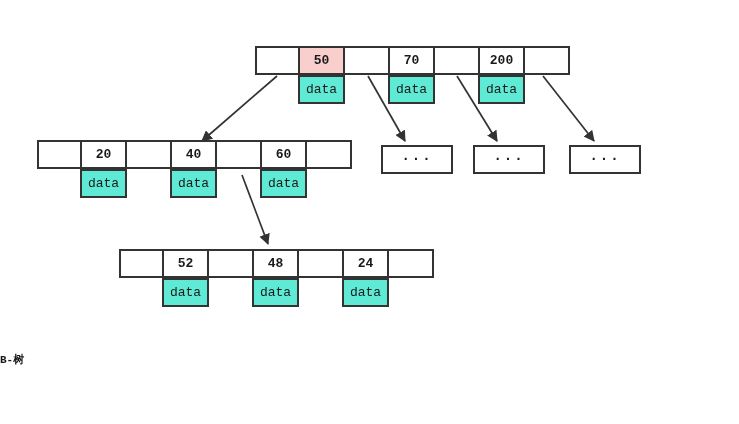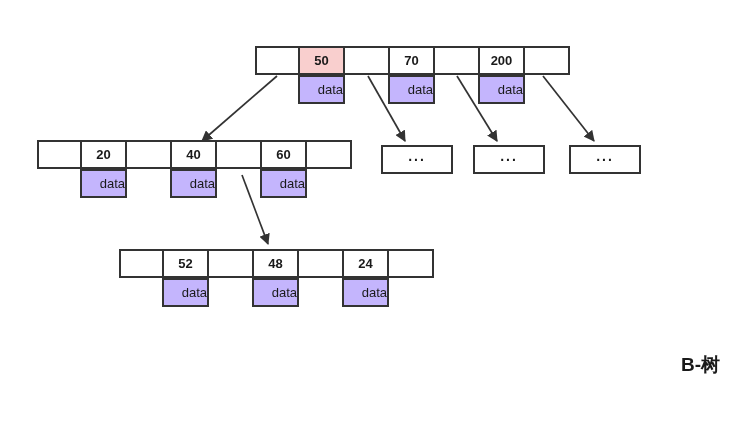--- a/index.html
+++ b/index.html
@@ -6,21 +6,21 @@
     --bg:#ffffff;
     --border:#333333;
     --highlight:#f9cfce;
     --text:#1a1a1a;
   }
   html,body{margin:0;padding:0;background:#fff;}
   .canvas{
     position:relative;
     width:739px;height:424px;
     background:var(--bg);
-    font-family:Liberation Sans, sans-serif;
+    font-family:Liberation Mono, monospace;
     color:var(--text);
     overflow:hidden;
   }
   .edges{position:absolute;left:0;top:0;pointer-events:none;}
   .edges line{stroke:var(--border);stroke-width:1.7;}
   .edges .head{fill:var(--border);}
   .node{position:absolute;display:flex;}
   .cell{
     box-sizing:border-box;
     width:45px;height:29px;
@@ -32,41 +32,41 @@
   }
   .cell:first-child{border-left:2px solid var(--border);}
   .cell.hl{background:var(--highlight);}
   .key-text{font-weight:bold;font-size:13px;line-height:1;}
   .data-box{
     position:absolute;
     left:-2px;top:27px;
     box-sizing:border-box;
     width:47px;height:29px;
     border:2px solid var(--border);
-    background:#c4b5fd;
-    display:flex;align-items:center;justify-content:flex-end;
+    background:#5eead4;
+    display:flex;align-items:center;justify-content:center;
     font-size:13px;line-height:1;
   }
   .dots-node{
     position:absolute;
     box-sizing:border-box;
     width:72px;height:29px;
     border:2px solid var(--border);
     background:#fff;
     display:flex;align-items:center;justify-content:center;
   }
   .dots-node span{
     font-weight:bold;font-size:14px;letter-spacing:2px;line-height:1;
     transform:translateY(-4px);
   }
   .title{
     position:absolute;
     left:0;top:352px;width:720px;
-    text-align:right;
-    font-weight:bold;font-size:19px;
+    text-align:left;
+    font-weight:bold;font-size:11px;
   }
 </style>
 </head>
 <body>
 
 <div class="canvas">
 
   <svg class="edges" width="739" height="424" viewBox="0 0 739 424">
     <defs>
       <marker id="arrow" viewBox="0 0 10 10" refX="9" refY="5" markerWidth="11" markerHeight="11" markerUnits="userSpaceOnUse" orient="auto">

